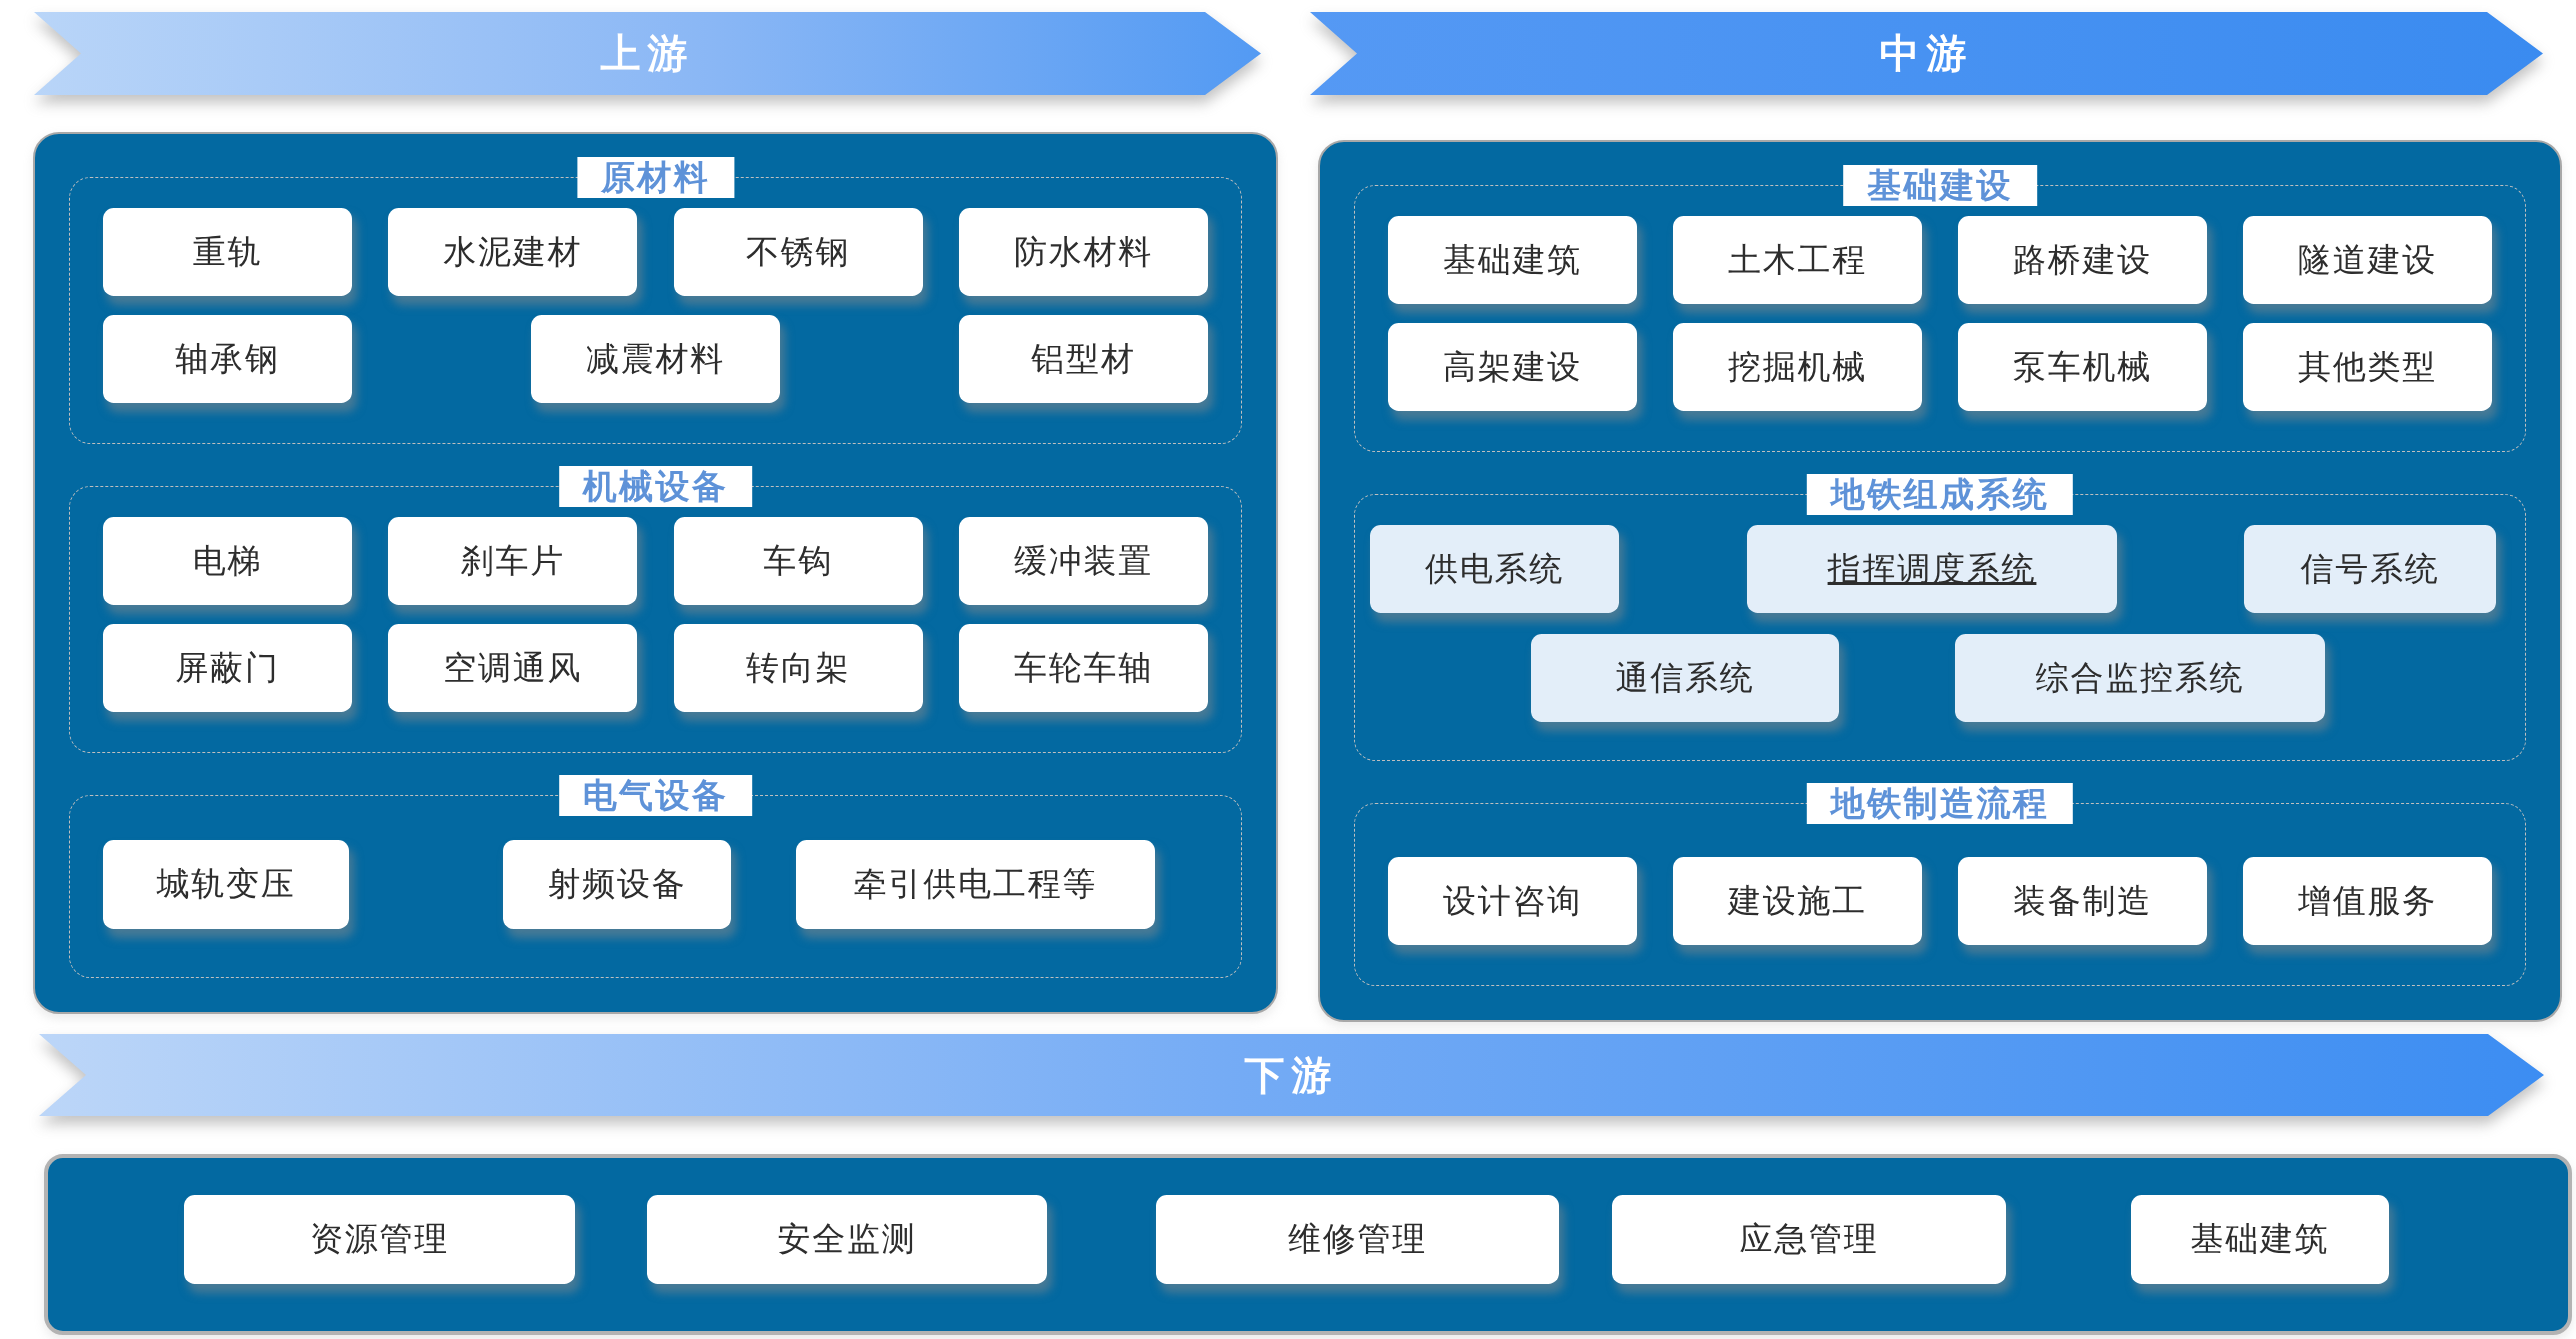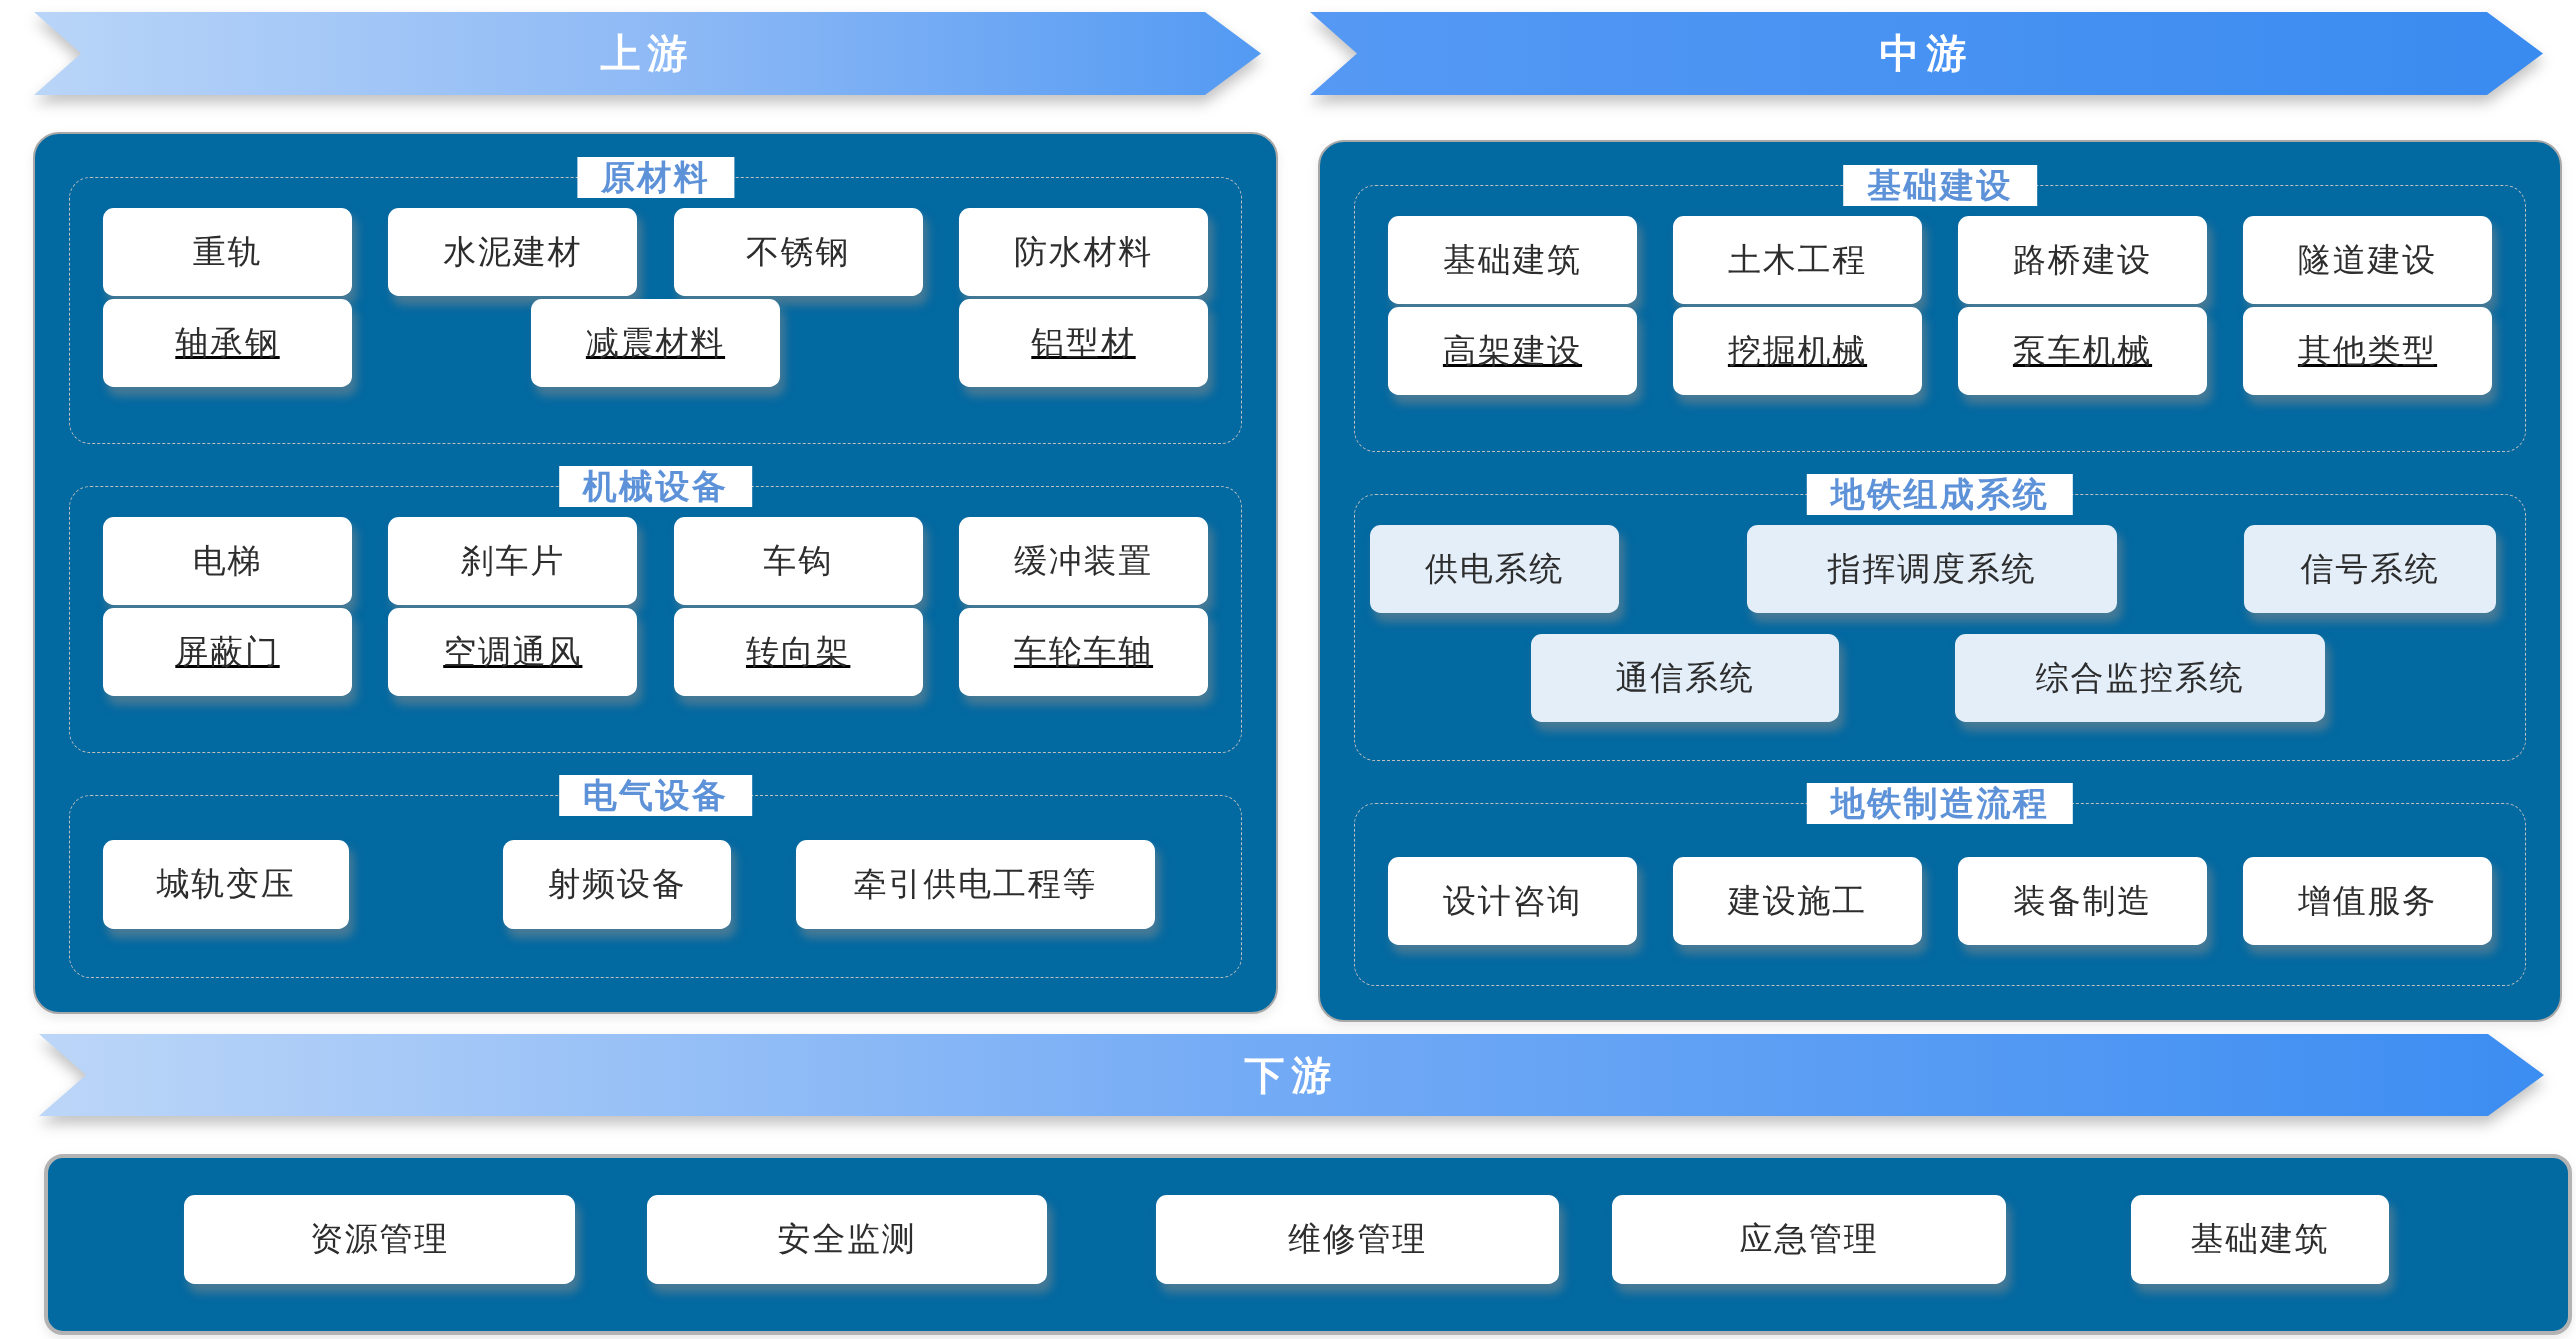--- a/index.html
+++ b/index.html
@@ -63,33 +63,33 @@
     white-space:nowrap;
   }
   .card.blue { background:#e3eef9; }
 
   .grid-row {
     position:absolute; left:33px; right:33px;
     display:flex; justify-content:space-between;
   }
   .grid-row .card { width:249px; height:88px; }
   .row-1 { top:30px; }
-  .row-2 { top:121px;text-decoration:underline; }
+  .row-2 { top:137px; }
   .row-single { top:53px; }
 
   .abs { position:absolute; height:89px; }
 
   
   .c-transformer { left:33px;   top:44px; width:246px; }
   .c-rf          { left:433px;  top:44px; width:228px; }
   .c-traction    { left:726px; top:44px; width:359px; }
 
   
   .c-power    { left:15px;   top:30px;  width:249px; height:88px; }
-  .c-dispatch { left:392px;  top:30px;  width:370px; height:88px; }
+  .c-dispatch { left:392px;  top:30px;  width:370px; height:88px;text-decoration:underline; }
   .c-signal   { left:889px; top:30px;  width:252px; height:88px; }
   .c-comm     { left:176px;  top:139px; width:308px; height:88px; }
   .c-monitor  { left:600px; top:139px; width:370px; height:88px; }
 
   
   .d-resource    { left:136px;  top:37px; width:391px; }
   .d-safety      { left:599px; top:37px; width:400px; }
   .d-maintenance { left:1108px; top:37px; width:403px; }
   .d-emergency   { left:1564px; top:37px; width:394px; }
   .d-basic       { left:2083px; top:37px; width:258px; }

